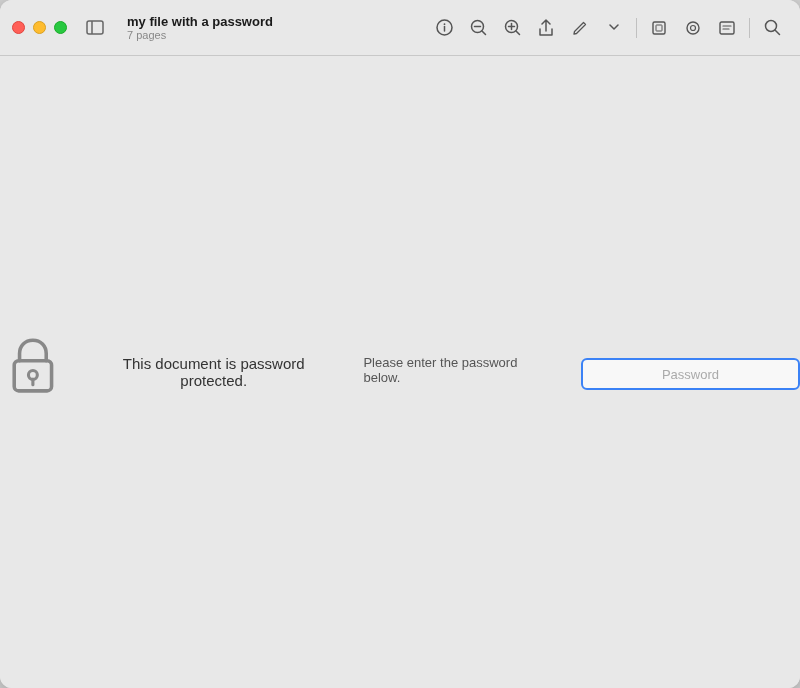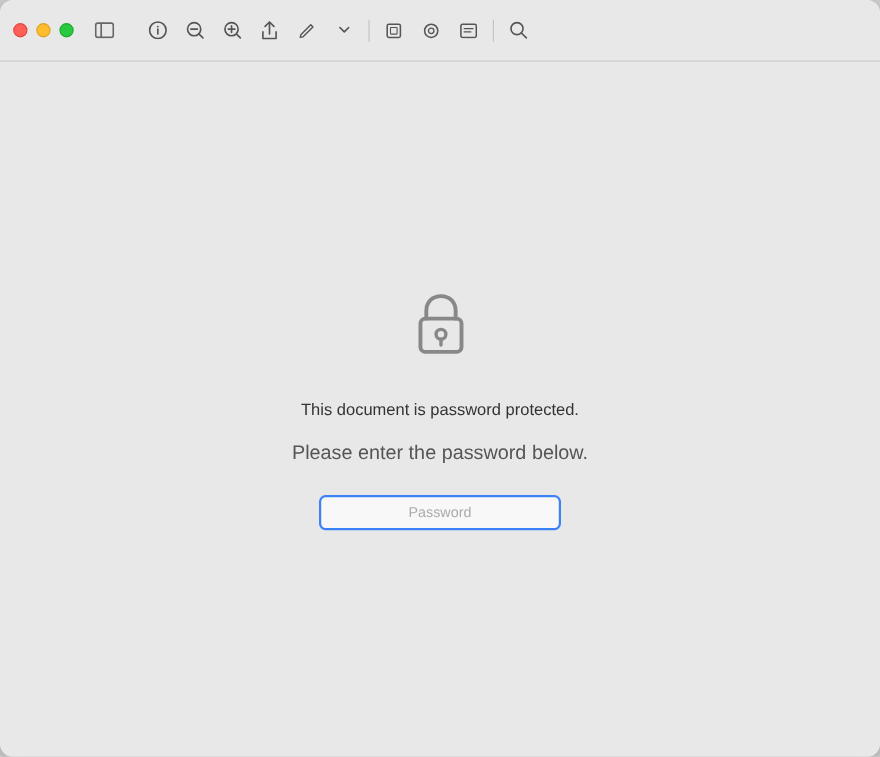--- a/index.html
+++ b/index.html
@@ -114,21 +114,21 @@
     .content {
       flex: 1;
       background: #e8e8e8;
       display: flex;
       align-items: center;
       justify-content: center;
     }
 
     .password-prompt {
       display: flex;
-      flex-direction: column;
+      flex-direction: row;
       align-items: center;
       gap: 24px;
     }
 
     .lock-icon-wrapper {
       margin-bottom: 8px;
     }
 
     .lock-svg {
       width: 64px;
@@ -137,23 +137,22 @@
     }
 
     .prompt-title {
       font-size: 15px;
       color: #333;
       font-weight: 400;
       text-align: center;
     }
 
     .prompt-subtitle {
-      font-size: 18px;
+      font-size: 13px;
       color: #555;
-      text-align: center;
       margin-top: -4px;
     }
 
     .password-input {
       width: 220px;
       height: 32px;
       border: 2px solid #3b82f6;
       border-radius: 6px;
       background: #f8f8f8;
       padding: 0 10px;
@@ -181,20 +180,24 @@
       <div class="traffic-light maximize"></div>
     </div>
 
     <button class="sidebar-toggle toolbar-btn">
       <svg width="18" height="15" viewBox="0 0 18 15" fill="none">
         <rect x="1" y="1" width="16" height="13" rx="2" stroke="#666" stroke-width="1.5" fill="none"></rect>
         <line x1="6" y1="1" x2="6" y2="14" stroke="#666" stroke-width="1.5"></line>
       </svg>
     </button>
 
+    <div class="title-info">
+      <span class="title-text">my file with a password</span>
+      <span class="subtitle-text">7 pages</span>
+    </div>
 
     <div class="toolbar-icons">
 
       <button class="toolbar-btn">
         <svg width="17" height="17" viewBox="0 0 17 17" fill="none">
           <circle cx="8.5" cy="8.5" r="7.5" stroke="#555" stroke-width="1.5" fill="none"></circle>
           <line x1="8.5" y1="7.5" x2="8.5" y2="12" stroke="#555" stroke-width="1.5" stroke-linecap="round"></line>
           <circle cx="8.5" cy="5.2" r="0.9" fill="#555"></circle>
         </svg>
       </button>

